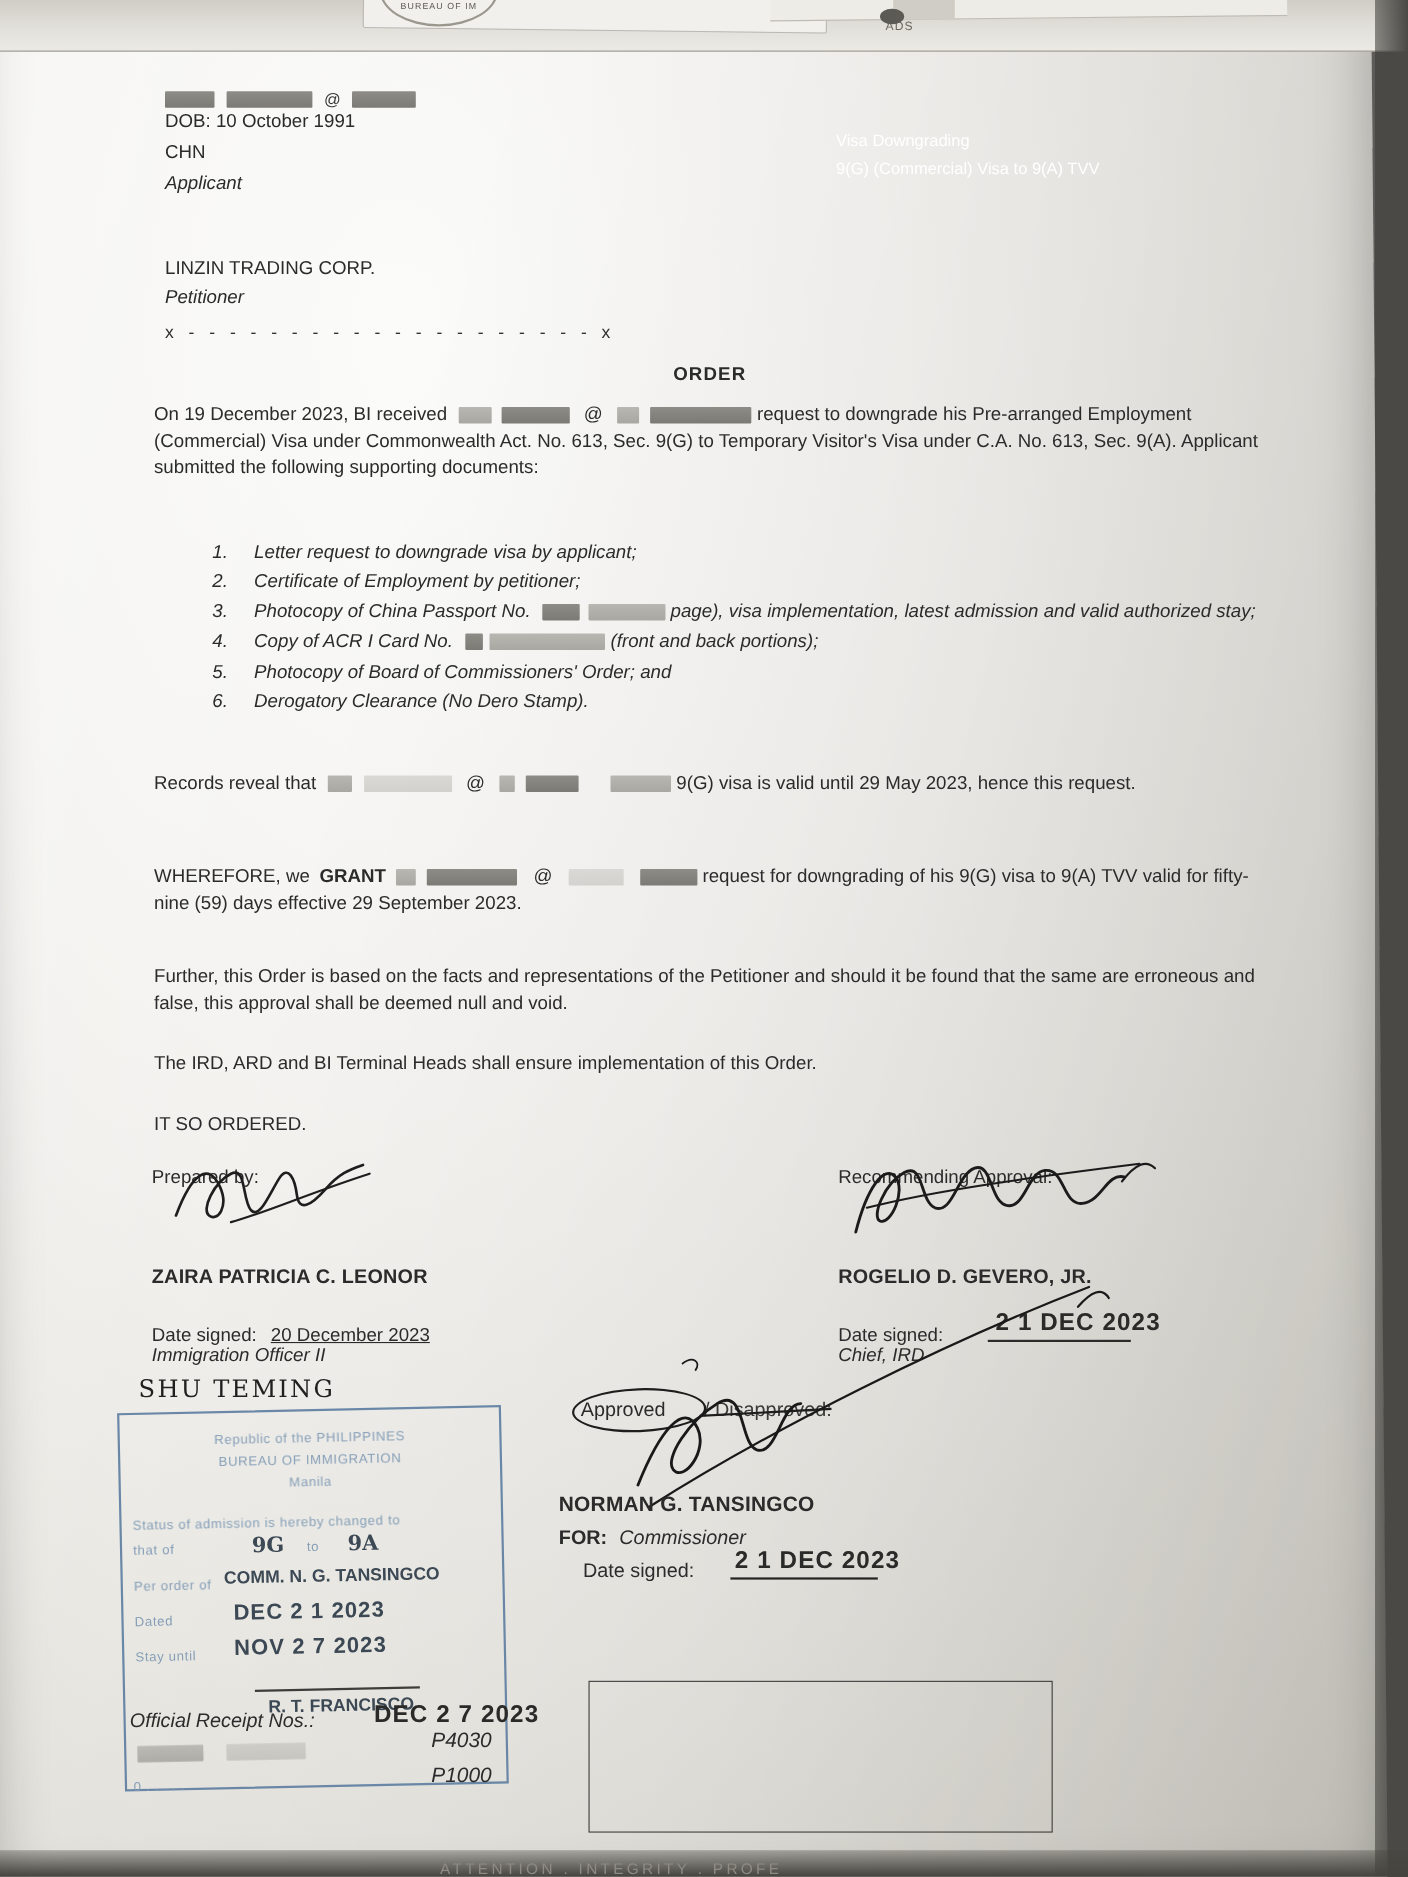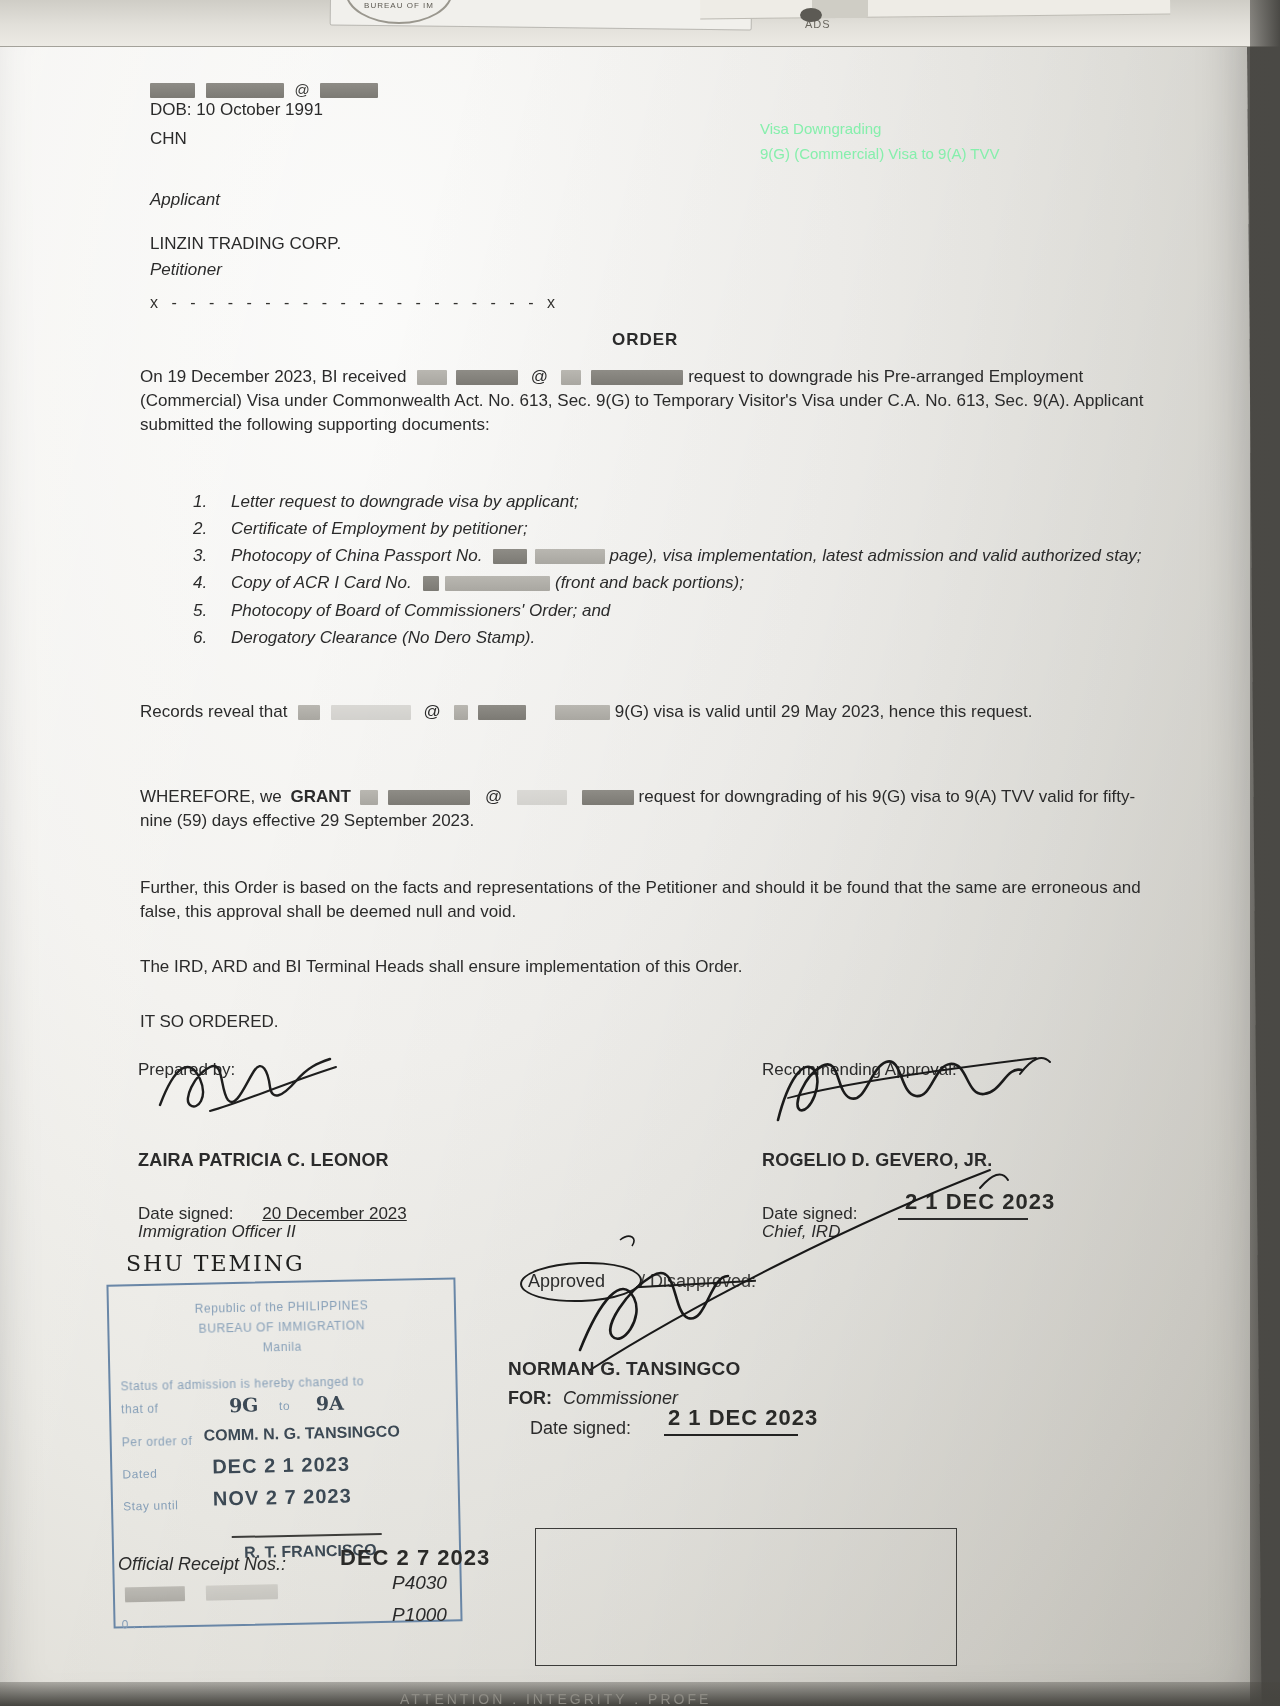--- a/index.html
+++ b/index.html
@@ -111,21 +111,21 @@
     height: 15px;
     filter: blur(0.4px);
   }
   .redact.dark { background: linear-gradient(180deg,#8e8c86,#7c7a74); }
 
   .italic { font-style: italic; }
   .bold { font-weight: bold; }
   .center { text-align: center; }
   .underline { text-decoration: underline; }
 
-  .hdr-right { font-size: 15px; color: #86efac; line-height: 1.5; }
+  .hdr-right { font-size: 15px; color: #ffffff; line-height: 1.5; }
 
   .xline {
     letter-spacing: 4.5px;
     font-size: 16px;
     color: #33322f;
   }
 
   .list { margin: 0; padding: 0; list-style: none; }
   .list li {
     position: relative;
@@ -233,21 +233,21 @@
 
     <div class="blk" style="left:150px; top:78px;">
       <span class="redact dark" style="width:45px;"></span>
       <span class="redact dark" style="width:78px; margin-left:6px;"></span>
       <span style="font-size:15px; color:#3a3a38; margin:0 6px;">@</span>
       <span class="redact dark" style="width:58px;"></span>
     </div>
 
     <div class="blk" style="left:150px; top:98px; width:300px;">DOB: 10 October 1991</div>
     <div class="blk" style="left:150px; top:127px; width:200px;">CHN</div>
-    <div class="blk italic" style="left:150px; top:155px; width:200px;margin-top:33px;">Applicant</div>
+    <div class="blk italic" style="left:150px; top:155px; width:200px;">Applicant</div>
 
     <div class="blk hdr-right" style="left:760px; top:118px; width:330px;">Visa Downgrading</div>
     <div class="blk hdr-right" style="left:760px; top:143px; width:360px;">9(G) (Commercial) Visa to 9(A) TVV</div>
 
     <div class="blk" style="left:150px; top:232px; width:350px;">LINZIN TRADING CORP.</div>
     <div class="blk italic" style="left:150px; top:258px; width:250px;">Petitioner</div>
     <div class="blk xline" style="left:150px; top:292px; width:420px;">x - - - - - - - - - - - - - - - - - - - - x</div>
 
     <div class="blk bold" style="left:612px; top:328px; font-size:17px; letter-spacing:1px;">ORDER</div>
 
@@ -324,21 +324,21 @@
 
     <div class="blk" style="left:138px; top:1058px;">Prepared by:</div>
     <svg class="scribble" style="left:150px; top:1045px;" width="230" height="75">
       <path d="M10,60 C25,20 40,12 50,34 C58,52 48,66 40,60 C33,55 44,30 60,22 C74,15 70,45 78,55 C86,64 95,40 104,26 C112,14 118,26 120,42 C122,56 132,52 146,36 C158,22 168,18 180,14" fill="none" stroke="#1e1e1e" stroke-width="2.4" stroke-linecap="round"></path>
       <path d="M60,66 C90,58 130,40 186,22" fill="none" stroke="#1e1e1e" stroke-width="2" stroke-linecap="round"></path>
     </svg>
     <div class="blk sig-name" style="left:138px; top:1148px;">ZAIRA PATRICIA C. LEONOR</div>
     <div class="blk sig-title" style="left:138px; top:1176px;">Immigration Officer II</div>
     <div class="blk sig-date" style="left:138px; top:1202px;">
       <span>Date signed:</span>
-      <span class="underline" style="margin-left:24px;">20 December 2023</span>
+      <span class="underline" style="margin-left:8px;">20 December 2023</span>
     </div>
 
     <div class="blk" style="left:762px; top:1058px;">Recommending Approval:</div>
     <svg class="scribble" style="left:770px; top:1040px;" width="300" height="90">
       <path d="M8,80 C18,40 34,18 44,30 C54,42 40,74 30,70 C22,66 34,36 52,26 C70,16 66,52 80,58 C96,64 100,28 116,22 C132,16 130,54 146,56 C162,58 164,26 180,24 C198,22 196,56 214,54 C232,52 236,26 252,30" fill="none" stroke="#1b1b1b" stroke-width="2.6" stroke-linecap="round"></path>
       <path d="M18,58 C80,42 170,30 266,18" fill="none" stroke="#1b1b1b" stroke-width="1.8" stroke-linecap="round"></path>
       <path d="M250,34 C262,18 272,14 280,22" fill="none" stroke="#1b1b1b" stroke-width="2" stroke-linecap="round"></path>
     </svg>
     <div class="blk sig-name" style="left:762px; top:1148px;">ROGELIO D. GEVERO, JR.</div>
     <div class="blk sig-title" style="left:762px; top:1176px;">Chief, IRD</div>

